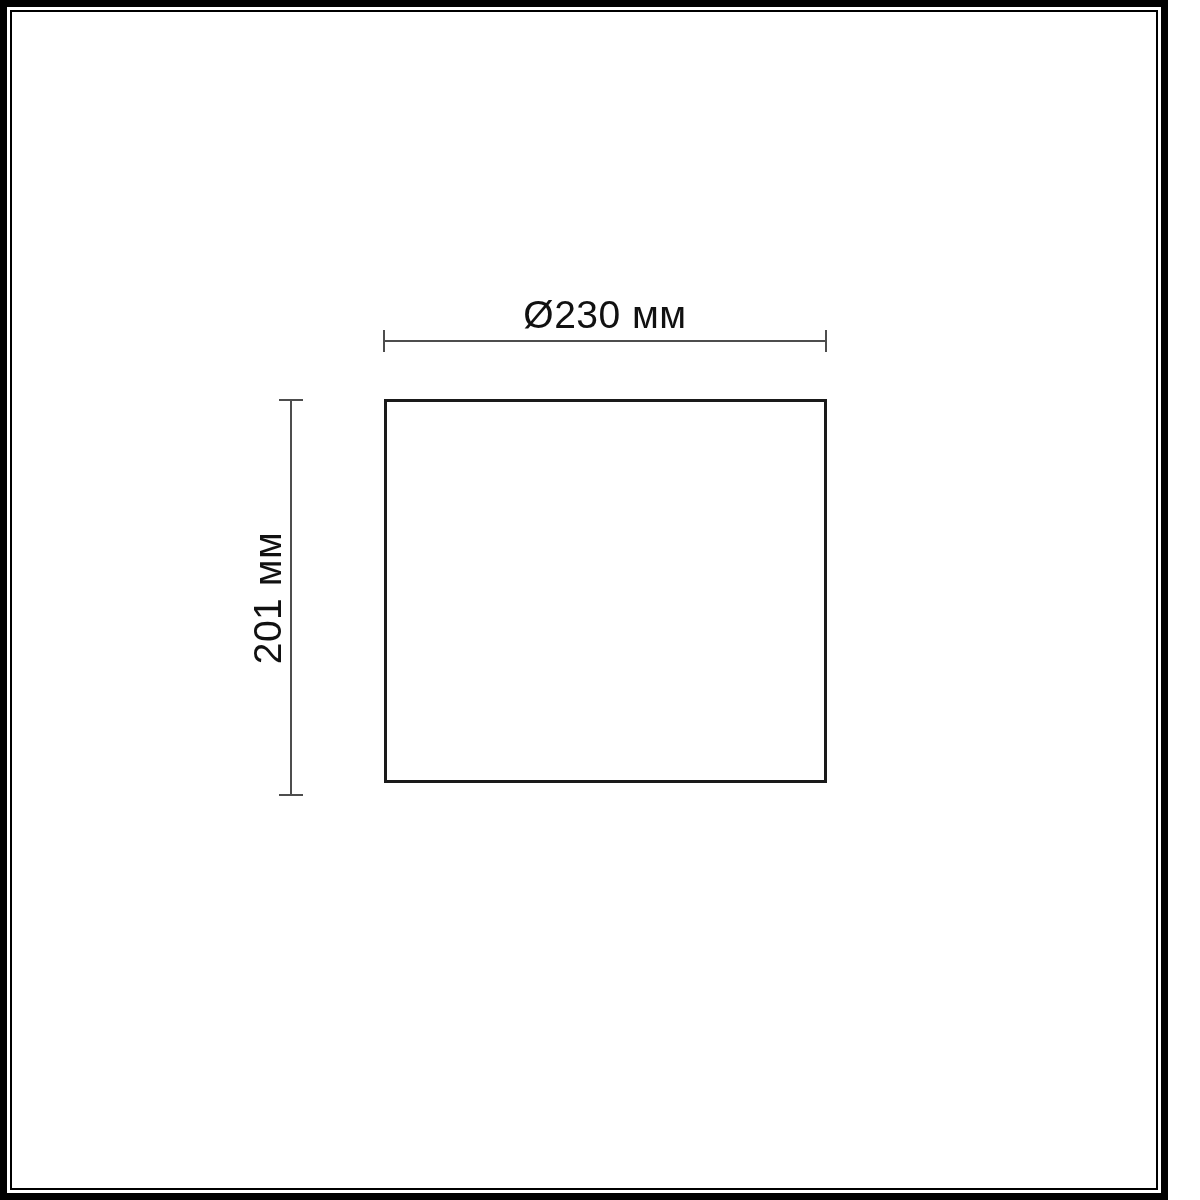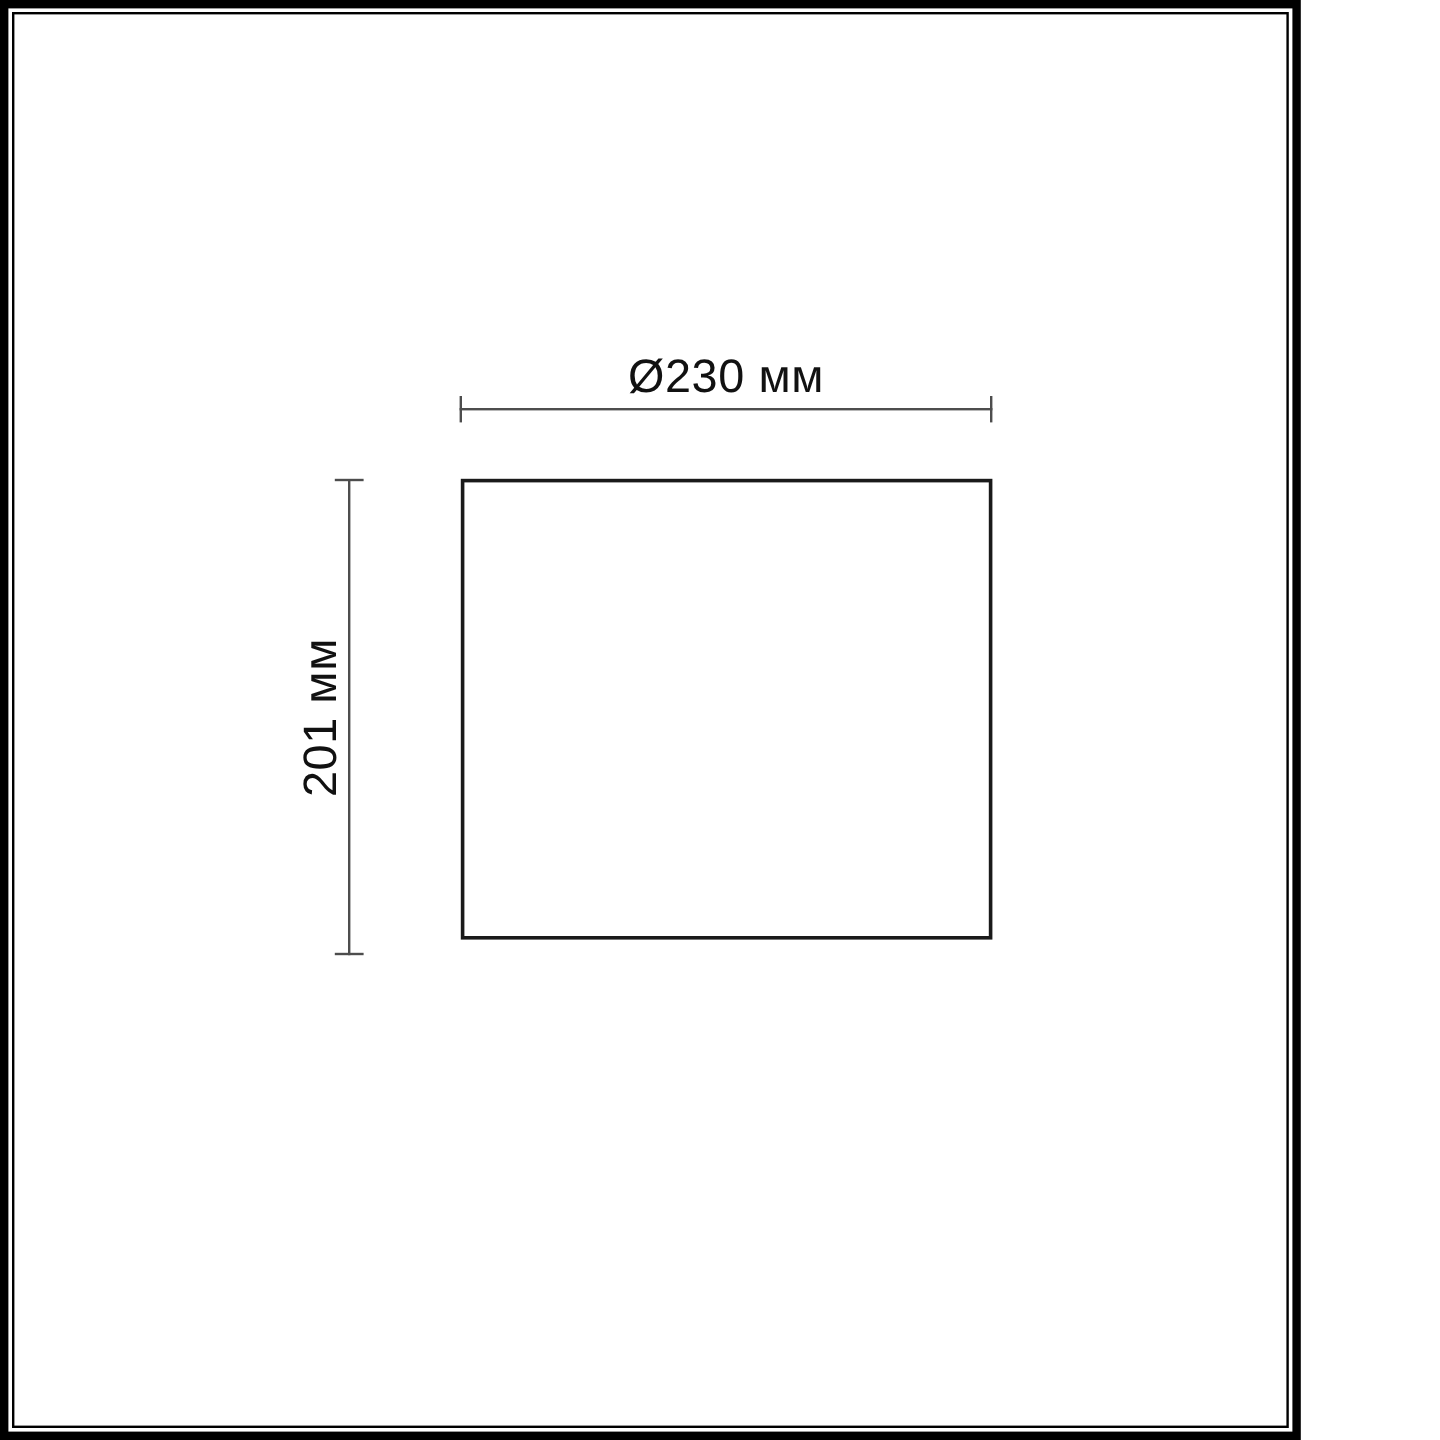--- a/index.html
+++ b/index.html
@@ -11,21 +11,21 @@
   }
   * { margin: 0; padding: 0; box-sizing: border-box; }
   html, body {
     width: 1200px; height: 1200px;
     background: var(--c-bg);
     font-family: "Liberation Sans", sans-serif;
     overflow: hidden;
   }
   .canvas {
     position: relative;
-    width: 1084px; height: 1200px;
+    width: 1168px; height: 1200px;
     background: var(--c-bg);
   }
   
   .frame-outer {
     position: absolute; inset: 0;
     border: 7px solid var(--c-frame);
   }
   .frame-inner {
     position: absolute; inset: 10px;
     border: 2px solid var(--c-frame);

